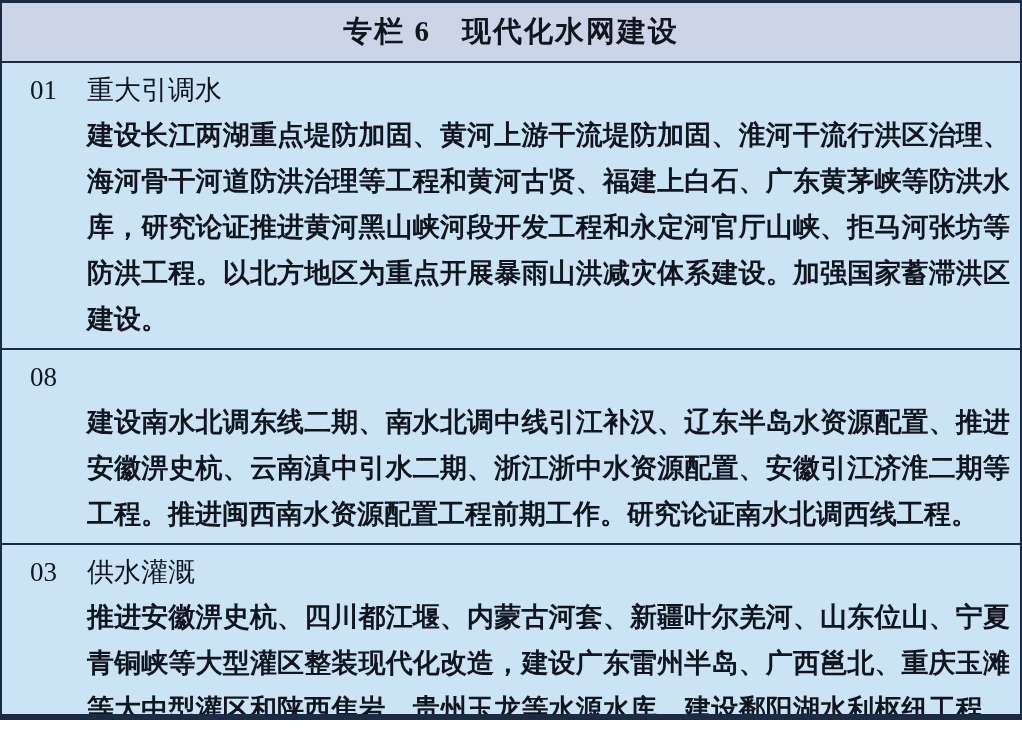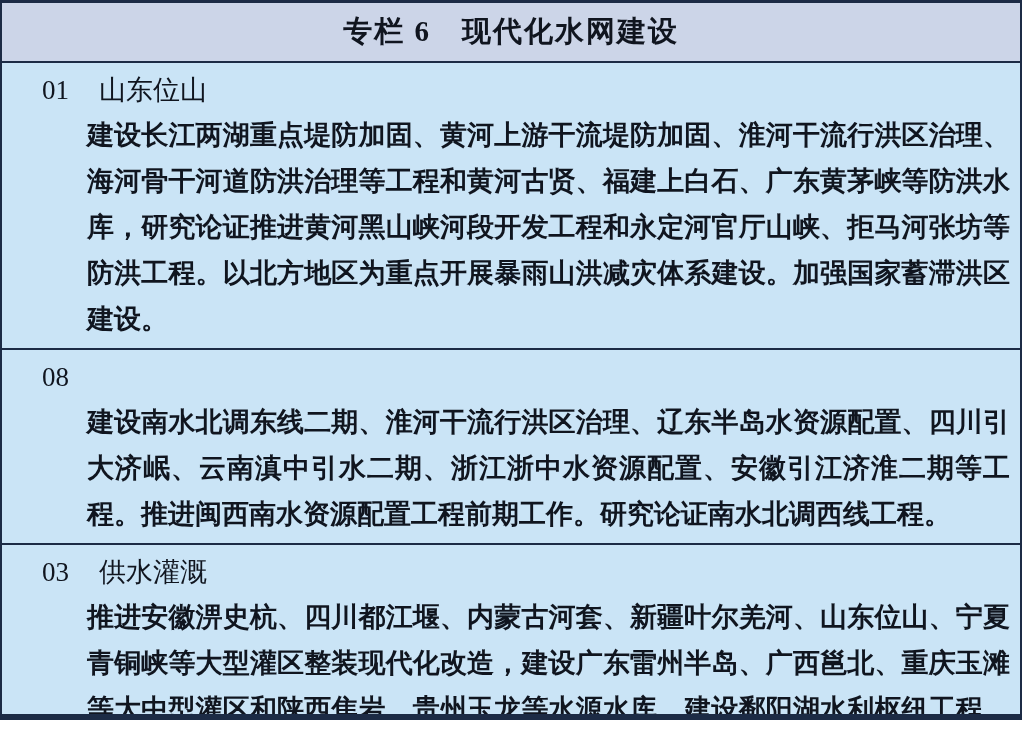--- a/index.html
+++ b/index.html
@@ -37,21 +37,20 @@
     padding: 5px 0 6px 0;
   }
   .section + .section {
     border-top: 2px solid var(--border, #1c2b45);
   }
   .section-heading-row {
     display: flex;
     align-items: baseline;
     height: 44px;
     line-height: 44px;
-    padding-left: 12px;
   }
   .section-number {
     width: 55px;
     padding-left: 28px;
     font-size: 27px;
     color: #10151f;
     flex: 0 0 auto;
   }
   .section-heading {
     margin-left: 30px;
@@ -72,30 +71,30 @@
 
 <div class="box">
 
   <div class="box-header">
     <div class="box-title">专栏 6　现代化水网建设</div>
   </div>
 
   <div class="section">
     <div class="section-heading-row">
       <span class="section-number">01</span>
-      <span class="section-heading">山东位山</span>
+      <span class="section-heading">重大引调水</span>
     </div>
     <p class="section-body">建设长江两湖重点堤防加固、黄河上游干流堤防加固、淮河干流行洪区治理、海河骨干河道防洪治理等工程和黄河古贤、福建上白石、广东黄茅峡等防洪水库，研究论证推进黄河黑山峡河段开发工程和永定河官厅山峡、拒马河张坊等防洪工程。以北方地区为重点开展暴雨山洪减灾体系建设。加强国家蓄滞洪区建设。</p>
   </div>
 
   <div class="section">
     <div class="section-heading-row">
       <span class="section-number">08</span>
     </div>
-    <p class="section-body">建设南水北调东线二期、淮河干流行洪区治理、辽东半岛水资源配置、四川引大济岷、云南滇中引水二期、浙江浙中水资源配置、安徽引江济淮二期等工程。推进闽西南水资源配置工程前期工作。研究论证南水北调西线工程。</p>
+    <p class="section-body">建设南水北调东线二期、南水北调中线引江补汉、辽东半岛水资源配置、推进安徽淠史杭、云南滇中引水二期、浙江浙中水资源配置、安徽引江济淮二期等工程。推进闽西南水资源配置工程前期工作。研究论证南水北调西线工程。</p>
   </div>
 
   <div class="section">
     <div class="section-heading-row">
       <span class="section-number">03</span>
       <span class="section-heading">供水灌溉</span>
     </div>
     <p class="section-body">推进安徽淠史杭、四川都江堰、内蒙古河套、新疆叶尔羌河、山东位山、宁夏青铜峡等大型灌区整装现代化改造，建设广东雷州半岛、广西邕北、重庆玉滩等大中型灌区和陕西焦岩、贵州玉龙等水源水库。建设鄱阳湖水利枢纽工程，发挥生态和供水灌溉等综合效益。研究论证洞庭湖城陵矶水利枢纽工程。</p>
   </div>
 

